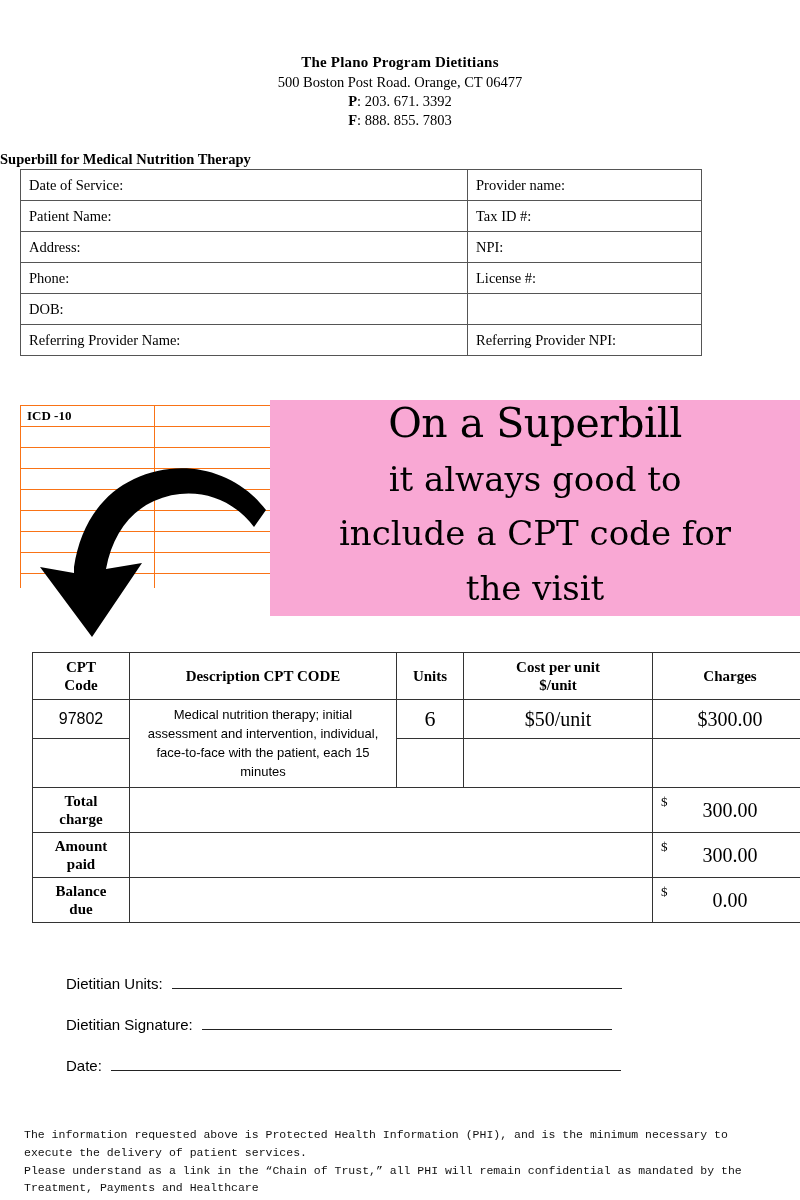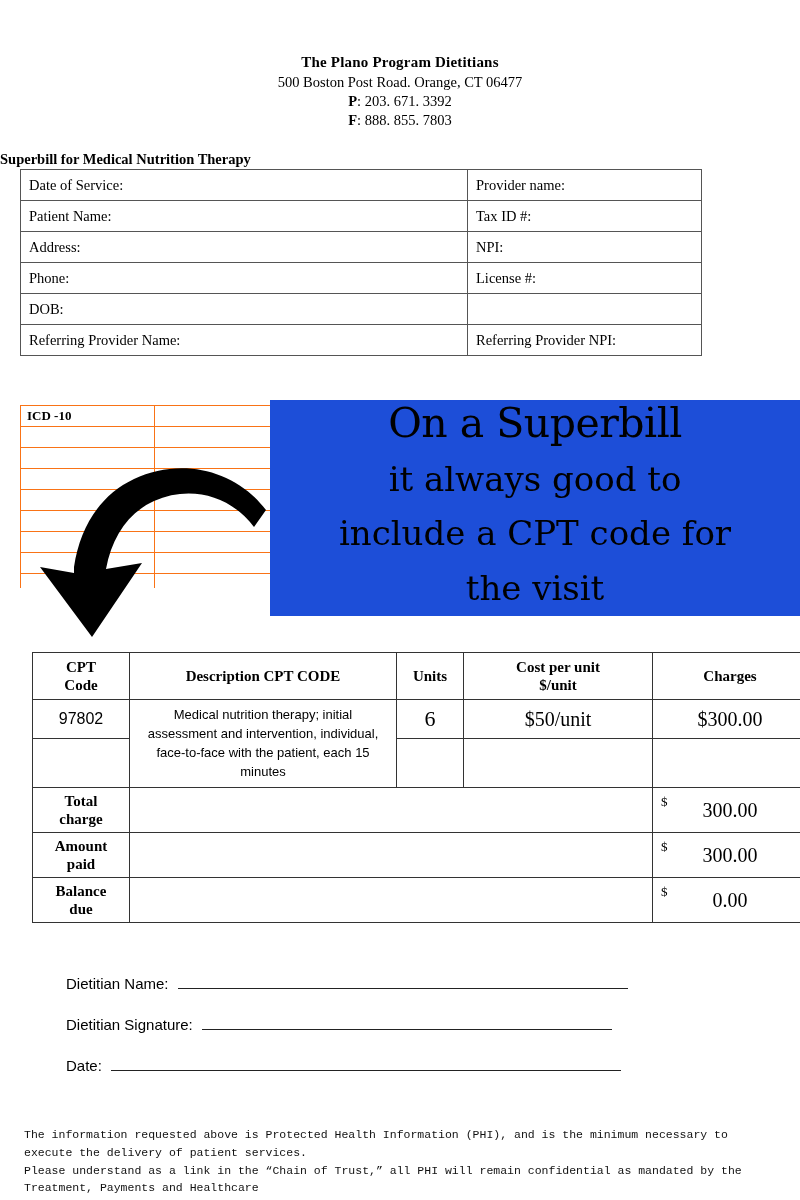--- a/index.html
+++ b/index.html
@@ -88,21 +88,21 @@
     font-weight: bold;
     font-size: 13.5px;
   }
 
   
   .overlay {
     position: absolute;
     left: 270px;
     top: 400px;
     width: 530px;
-    background: #1d4ed8;
+    background: #f9a8d4;
     text-align: center;
     z-index: 5;
     padding-bottom: 6px;
   }
   .overlay .l1 {
     font-family: "DejaVu Serif", serif;
     font-size: 41px;
     line-height: 1.15;
     letter-spacing: -0.5px;
   }
@@ -390,21 +390,21 @@
       <td class="sum-amt">
         <span class="dollar">$</span>
         <span>0.00</span>
       </td>
     </tr>
   </tbody>
 </table>
 
 <div class="sig-block">
   <div class="sig-line">
-    <span>Dietitian Name:</span>
+    <span>Dietitian Units:</span>
     <span class="rule" style="width:450px;"></span>
   </div>
   <div class="sig-line">
     <span>Dietitian Signature:</span>
     <span class="rule" style="width:410px;"></span>
   </div>
   <div class="sig-line">
     <span>Date:</span>
     <span class="rule" style="width:510px;"></span>
   </div>

